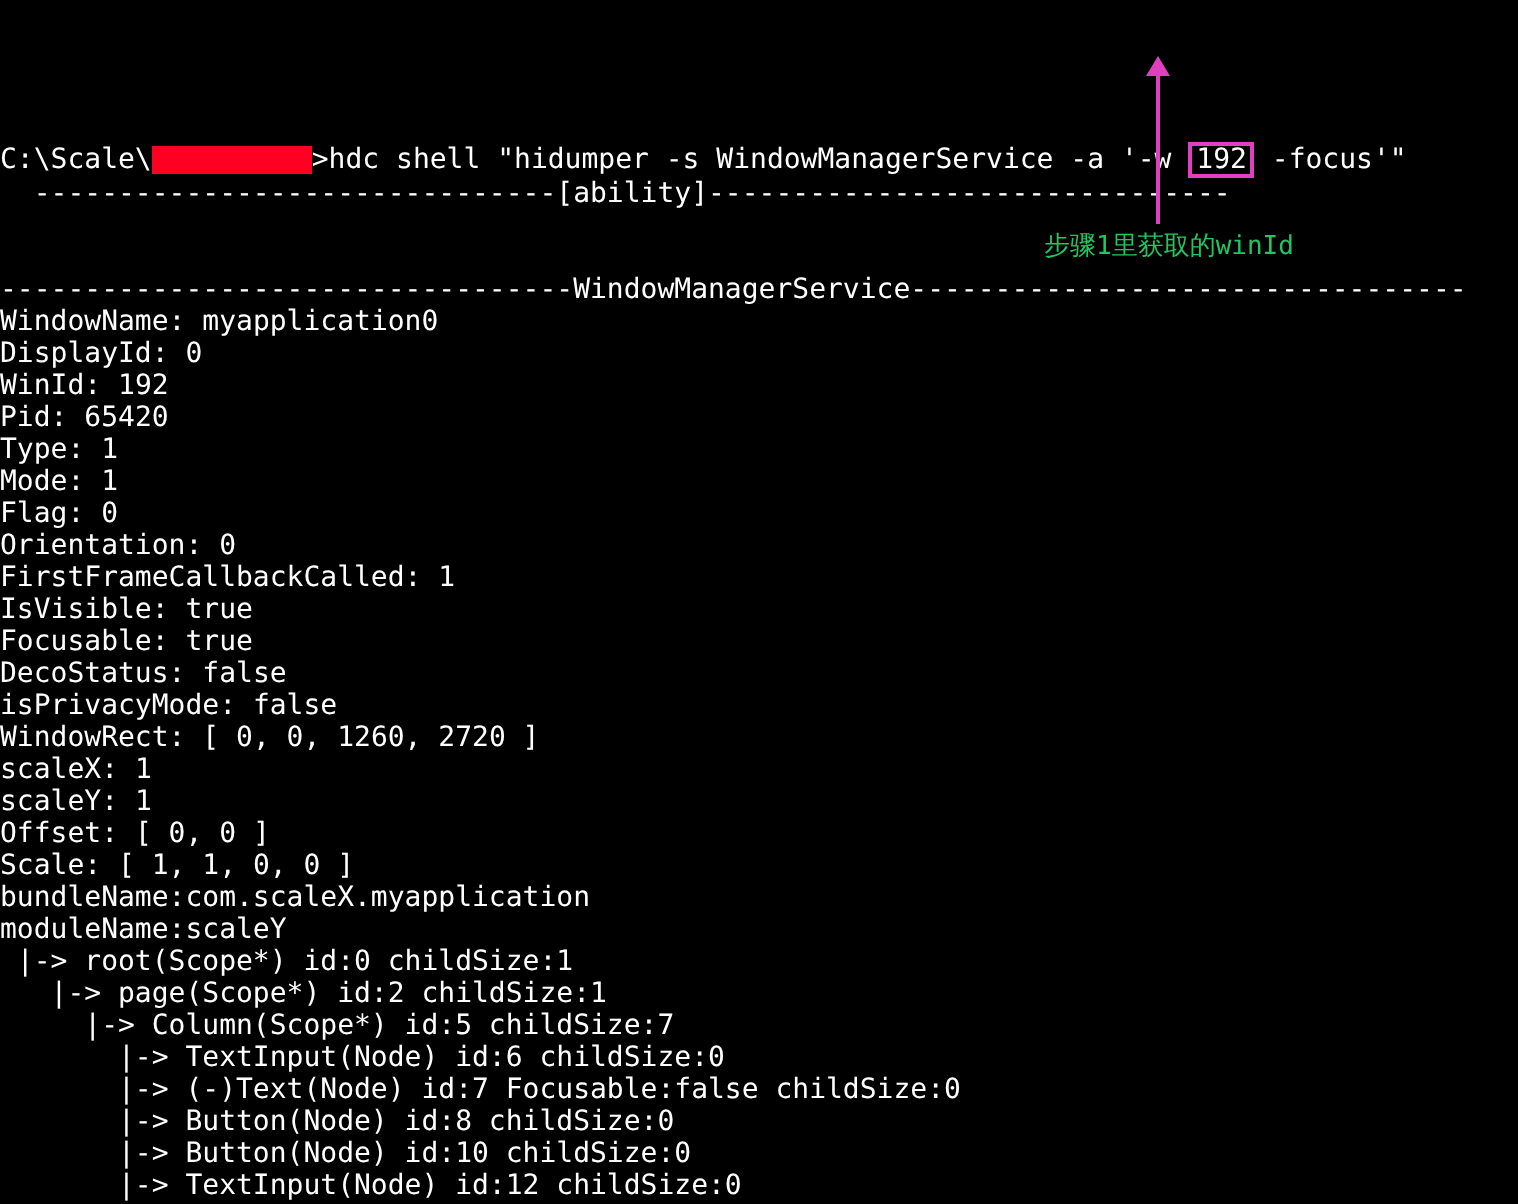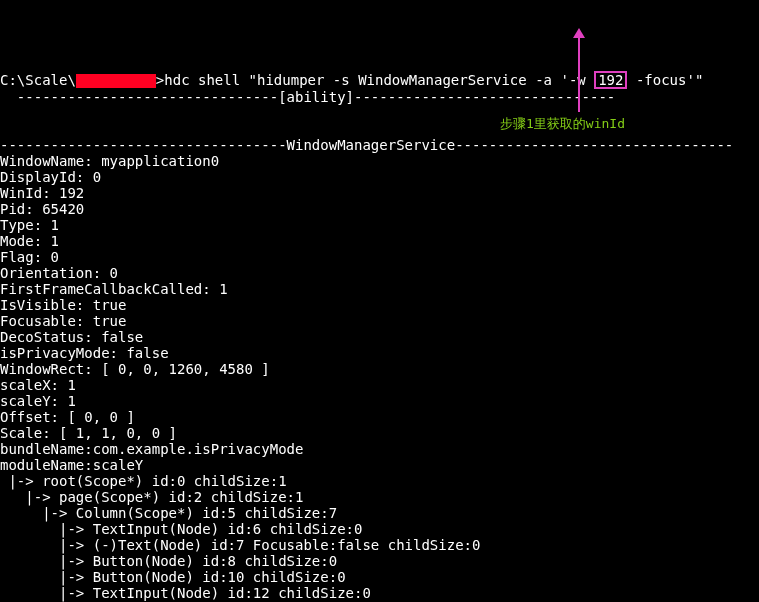--- a/index.html
+++ b/index.html
@@ -40,23 +40,23 @@
       content: "";
       position: absolute;
       left: -5px;
       top: -2px;
       border-left: 6px solid transparent;
       border-right: 6px solid transparent;
       border-bottom: 10px solid #e040c0;
     }
     .note {
       position: absolute;
-      left: 500px;
+      left: 522px;
       top: 116px;
-      color: #84cc16;
+      color: #22c55e;
       font-size: 13px;
       white-space: nowrap;
     }
     .rel { position: relative; }
   </style>
 </head>
 <body class="rel">
 
 
 
@@ -71,26 +71,26 @@
 <span>Pid: <span>65420</span></span>
 <span>Type: <span>1</span></span>
 <span>Mode: <span>1</span></span>
 <span>Flag: <span>0</span></span>
 <span>Orientation: <span>0</span></span>
 <span>FirstFrameCallbackCalled: <span>1</span></span>
 <span>IsVisible: <span>true</span></span>
 <span>Focusable: <span>true</span></span>
 <span>DecoStatus: <span>false</span></span>
 <span>isPrivacyMode: <span>false</span></span>
-<span>WindowRect: <span>[ 0, 0, 1260, 4580 ]</span></span>
+<span>WindowRect: <span>[ 0, 0, 1260, 2720 ]</span></span>
 <span>scaleX: <span>1</span></span>
 <span>scaleY: <span>1</span></span>
 <span>Offset: <span>[ 0, 0 ]</span></span>
 <span>Scale: <span>[ 1, 1, 0, 0 ]</span></span>
-<span>bundleName:<span>com.example.isPrivacyMode</span></span>
+<span>bundleName:<span>com.scaleX.myapplication</span></span>
 <span>moduleName:<span>scaleY</span></span>
 <span> |-&gt; root(Scope*) id:0 childSize:1</span>
 <span>   |-&gt; page(Scope*) id:2 childSize:1</span>
 <span>     |-&gt; Column(Scope*) id:5 childSize:7</span>
 <span>       |-&gt; TextInput(Node) id:6 childSize:0</span>
 <span>       |-&gt; (-)Text(Node) id:7 Focusable:false childSize:0</span>
 <span>       |-&gt; Button(Node) id:8 childSize:0</span>
 <span>       |-&gt; Button(Node) id:10 childSize:0</span>
 <span>       |-&gt; TextInput(Node) id:12 childSize:0</span>
 <span>       |-&gt; TextInput(Node) id:13 childSize:0</span>

